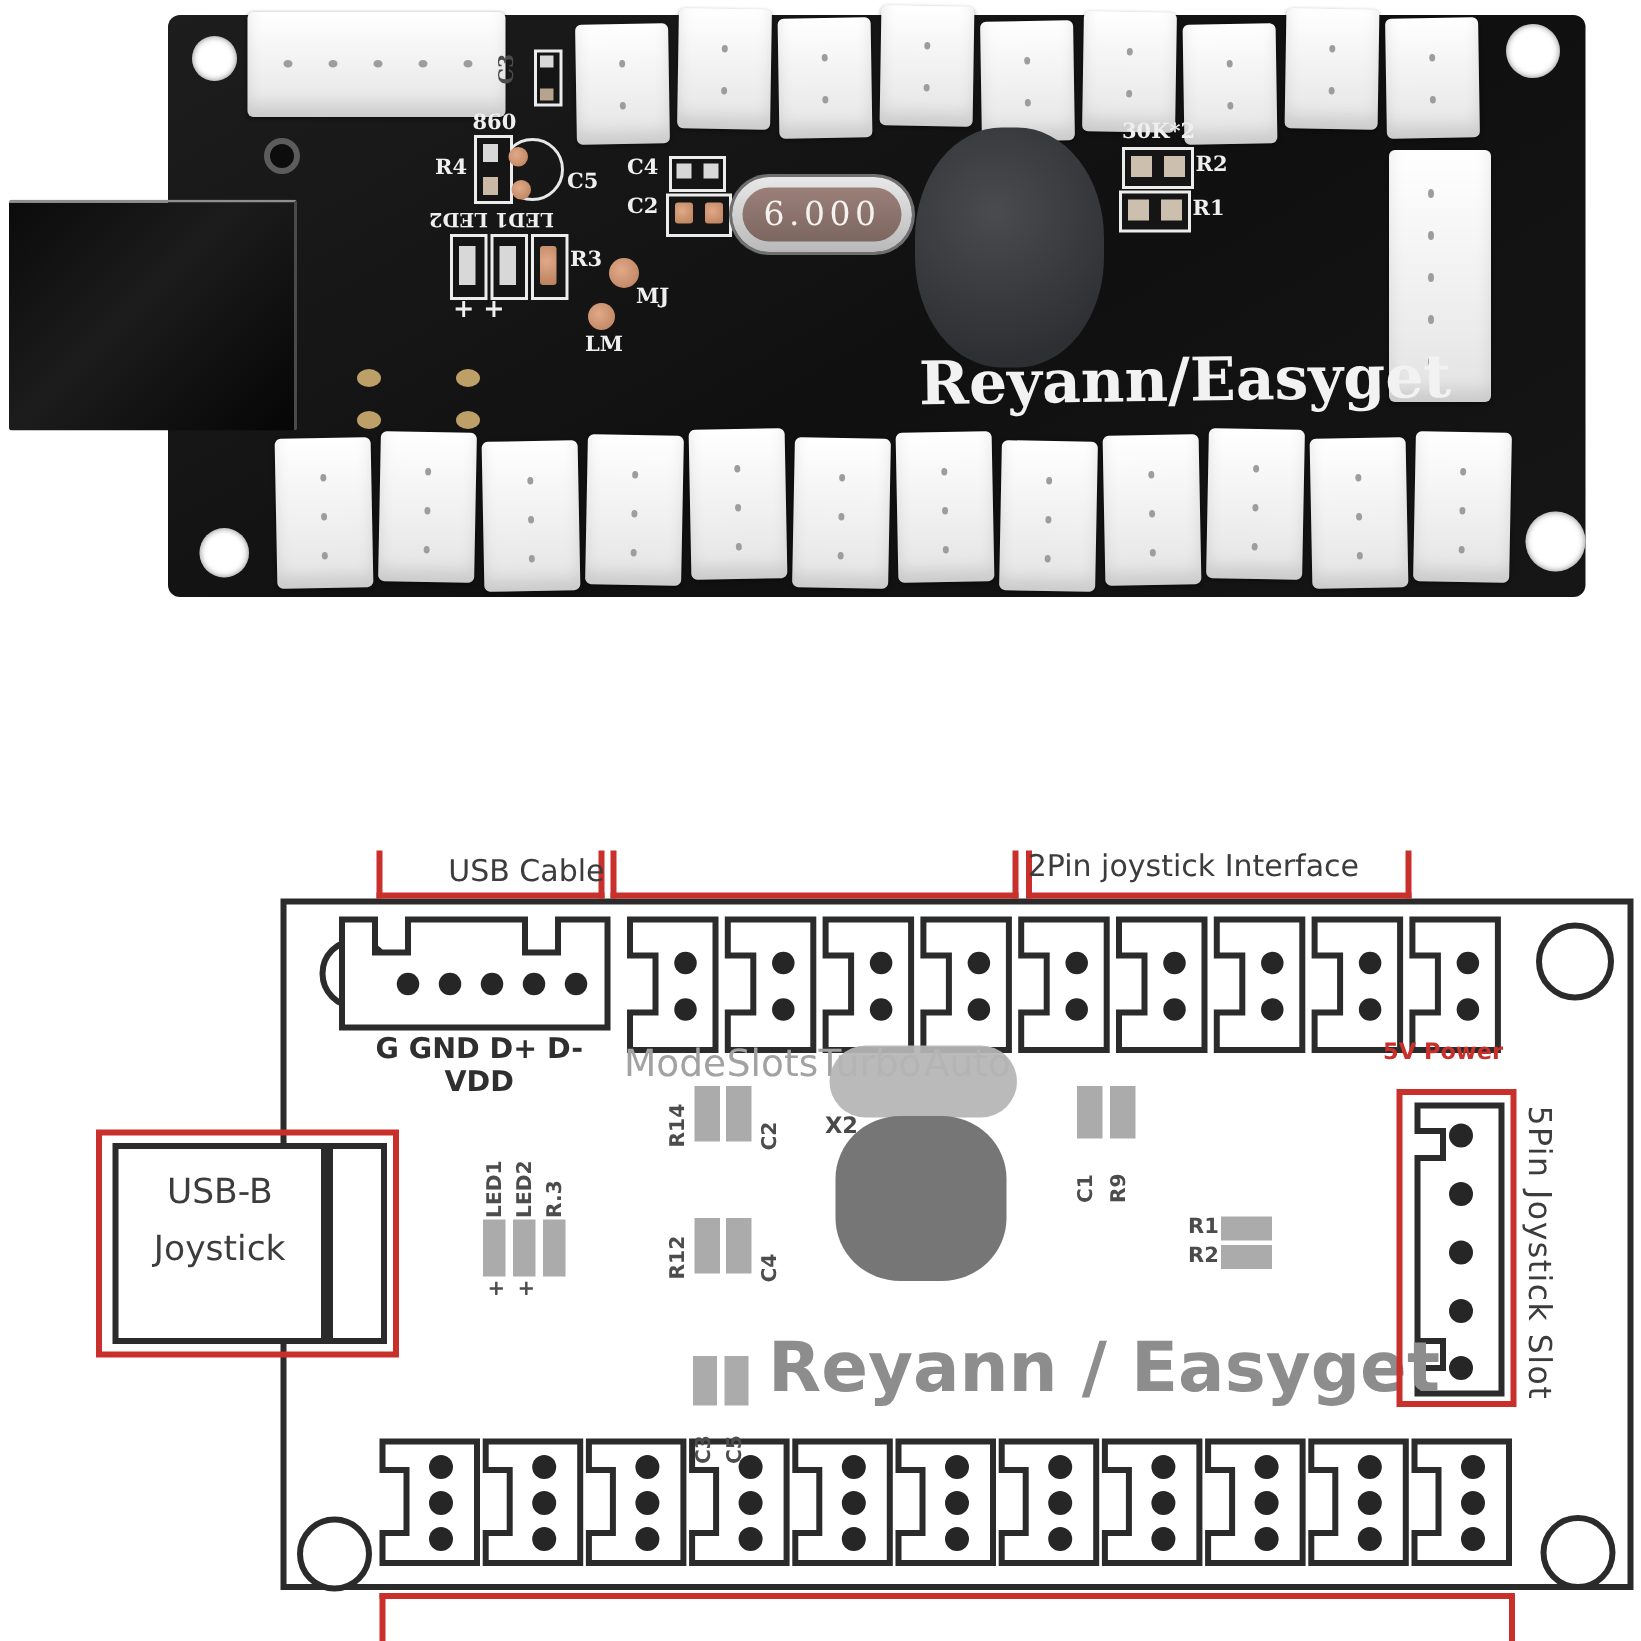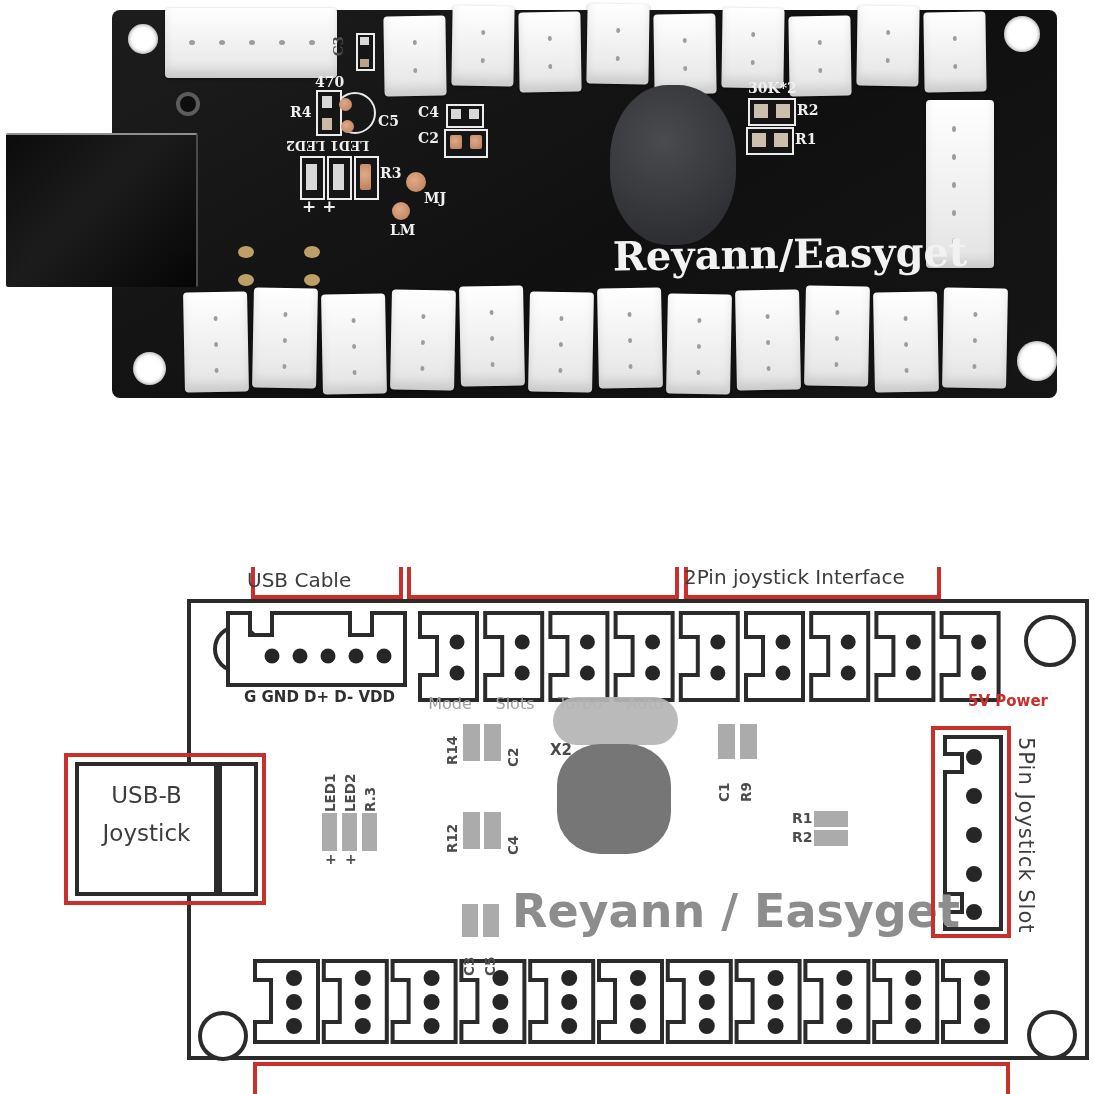--- a/index.html
+++ b/index.html
@@ -27,35 +27,35 @@
   .pad{position:absolute;background:#d8d8d8;}
   .copperpad{background:radial-gradient(circle at 40% 40%,#e0a987,#b97e5c);border-radius:50%;}
   .brandphoto{left:575px;top:230px;width:430px;text-align:center;color:#f2f2f2;
         font-family:"DejaVu Serif","Liberation Serif",serif;font-weight:bold;font-size:40px;transform:rotate(-0.8deg);white-space:nowrap;}
   .flip{transform:rotate(180deg);}
   .via{border:4px solid #5c5c5c;background:#0d0d0d;border-radius:50%;}
   .goldpad{background:#bd9f68;border-radius:50%;}
 
   
   .dline{background:#c9302c;}
-  .dlab{color:#3c3c3c;font-size:20px;text-align:left;white-space:nowrap;}
+  .dlab{color:#3c3c3c;font-size:20px;text-align:right;white-space:nowrap;}
   .board{left:187px;top:599px;width:894px;height:453px;border:4px solid #2b2b2b;background:#fff;}
   .dhole{border:4px solid #2b2b2b;background:#fff;border-radius:50%;}
   .comp{background:#ababab;}
   .vlab{writing-mode:vertical-rl;transform:rotate(180deg);font-weight:bold;font-size:13.5px;color:#4c4c4c;white-space:nowrap;}
   .vlab-down{writing-mode:vertical-rl;font-size:21px;color:#3c3c3c;letter-spacing:1px;white-space:nowrap;}
-  .funclab{width:76px;text-align:center;color:#a2a2a2;font-size:16px;}
+  .funclab{width:76px;text-align:center;color:#a2a2a2;font-size:25px;}
   .pill{left:553px;top:697px;width:125px;height:48px;border-radius:24px;background:#b5b5b5;opacity:.93;}
   .dblob{left:557px;top:744px;width:114px;height:110px;border-radius:38%;background:#767676;}
   .x2lab{font-weight:bold;font-size:15px;color:#4a4a4a;}
   .redbox{border:4px solid #c9302c;background:transparent;}
   .innrect{border:4px solid #2b2b2b;background:#fff;}
   .usbbtext{width:143px;text-align:center;color:#3c3c3c;font-size:23px;}
-  .pinslab{font-weight:bold;font-size:15px;color:#2f2f2f;letter-spacing:0px;text-align:center;}
-  .power{color:#c9302c;font-weight:bold;font-size:15px;text-align:right;margin-left:40px;}
+  .pinslab{font-weight:bold;font-size:19px;color:#2f2f2f;letter-spacing:0px;text-align:center;}
+  .power{color:#c9302c;font-weight:bold;font-size:15px;text-align:left;}
   .brand-diagram{left:512px;top:884px;width:410px;text-align:center;font-weight:bold;font-size:46px;color:#8d8d8d;white-space:nowrap;}
   .r1r2lab{font-weight:bold;font-size:14px;color:#4c4c4c;}
   .z1{z-index:1}.z2{z-index:2}.z3{z-index:3}.z4{z-index:4}.z5{z-index:5}.z6{z-index:6}.z7{z-index:7}.z8{z-index:8}.z9{z-index:9}
 </style>
 </head>
 <body>
 
 <div class="stage">
 
   <div class="abs pcb"></div>
@@ -180,21 +180,21 @@
         <div class="pin" style="left: 30px; top: 50px; width: 4px; height: 5px;"></div>
         <div class="pin" style="left: 30px; top: 76px; width: 4px; height: 5px;"></div>
       </div>
     </div>
 
   <div class="abs silk vlab" style="left:330px;top:36px;">C3</div>
   <div class="abs wbox" style="left:356px;top:33px;width:15px;height:34px;">
     <div class="pad" style="left:2px;top:2px;width:9px;height:8px;"></div>
       <div class="pad" style="left:2px;bottom:2px;width:9px;height:8px;background:#b7a48e;"></div>
   </div>
-  <div class="abs silk" style="left:315px;top:74px;">470</div>
+  <div class="abs silk" style="left:315px;top:74px;">860</div>
   <div class="abs silk" style="left:290px;top:104px;">R4</div>
   <div class="abs" style="left:334px;top:92px;width:38px;height:38px;border:2px solid #e8e8e8;border-radius:50%;"></div>
   <div class="abs wbox" style="left:316px;top:90px;width:22px;height:42px;">
     <div class="pad" style="left:4px;top:4px;width:10px;height:12px;"></div>
       <div class="pad" style="left:4px;bottom:4px;width:10px;height:12px;background:#c9b9a5;"></div>
   </div>
   <div class="abs copperpad" style="left:339px;top:98px;width:13px;height:13px;"></div>
   <div class="abs copperpad" style="left:341px;top:120px;width:13px;height:13px;"></div>
   <div class="abs silk" style="left:378px;top:113px;">C5</div>
   <div class="abs silk" style="left:418px;top:104px;">C4</div>
@@ -234,20 +234,25 @@
     <div class="pad" style="left:4px;top:4px;width:14px;height:14px;background:#cdbfae;"></div>
       <div class="pad" style="right:4px;top:4px;width:14px;height:14px;background:#cdbfae;"></div>
   </div>
   <div class="abs silk" style="left:797px;top:102px;">R2</div>
   <div class="abs wbox" style="left:746px;top:127px;width:44px;height:24px;">
     <div class="pad" style="left:4px;top:4px;width:14px;height:14px;background:#cdbfae;"></div>
       <div class="pad" style="right:4px;top:4px;width:14px;height:14px;background:#cdbfae;"></div>
   </div>
   <div class="abs silk" style="left:795px;top:131px;">R1</div>
 
+  <div class="abs crystal">
+    <div class="inner">
+        <span>6.000</span>
+      </div>
+  </div>
   <div class="abs blob"></div>
   <div class="abs brandphoto">Reyann/Easyget</div>
 
   <div class="abs board z1"></div>
 
   <div class="abs dhole z2" style="left:213px;top:625px;width:40px;height:40px;"></div>
   <div class="abs dhole z2" style="left:1024px;top:615px;width:44px;height:44px;"></div>
   <div class="abs dhole z2" style="left:198px;top:1011px;width:42px;height:42px;"></div>
   <div class="abs dhole z2" style="left:1027px;top:1010px;width:42px;height:42px;"></div>
 

